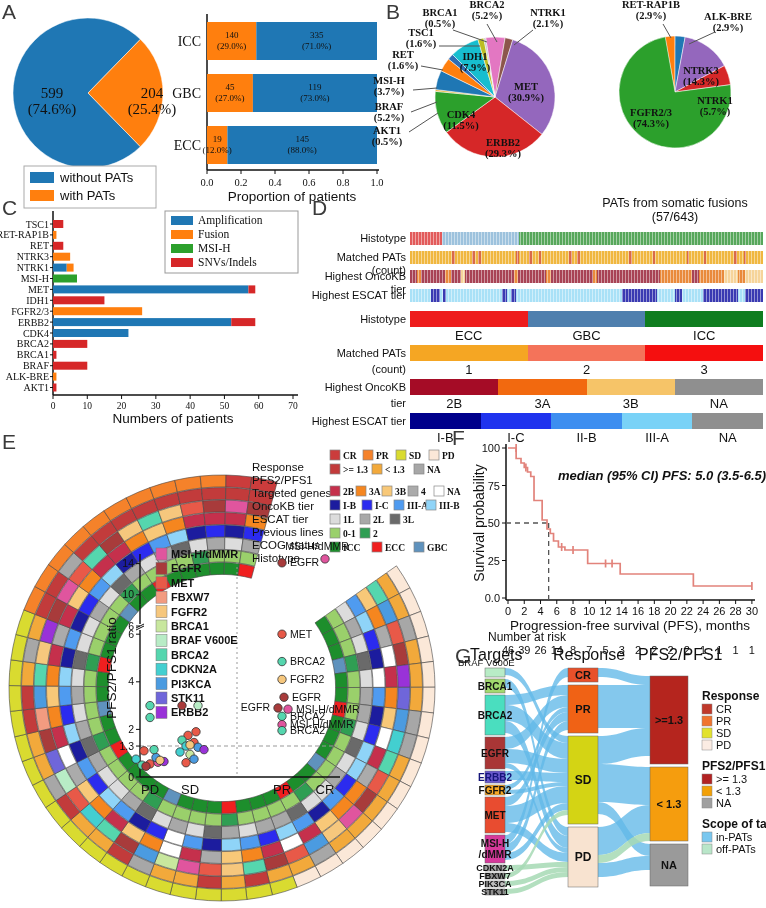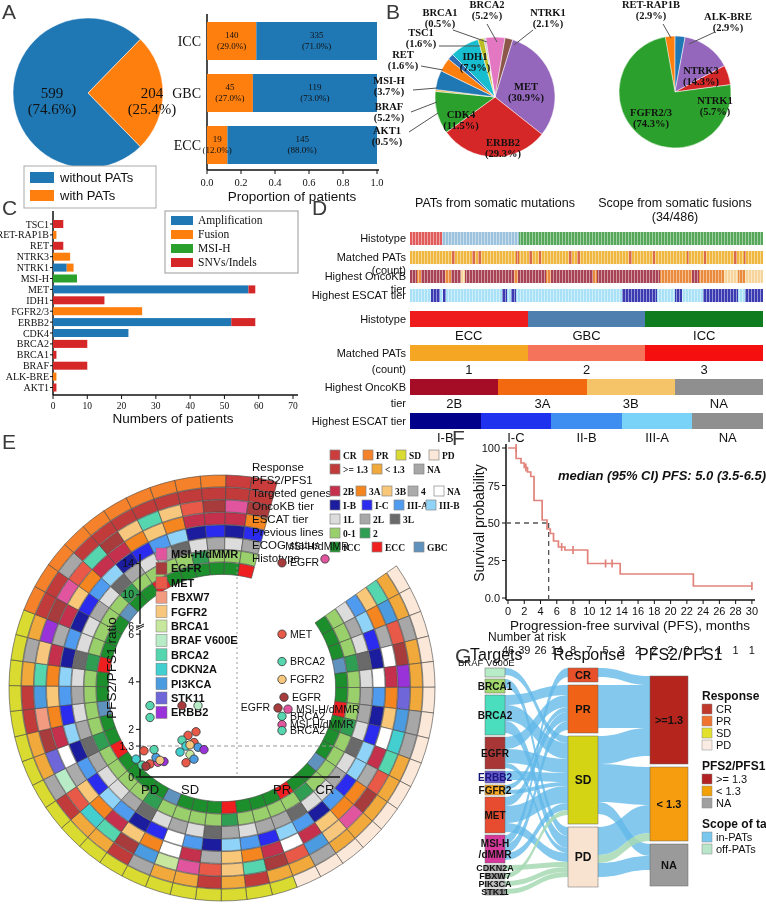--- a/index.html
+++ b/index.html
@@ -136,25 +136,24 @@
       <text x="332" y="104" font-size="10.5" text-anchor="middle" fill="#111" font-family="&quot;Liberation Serif&quot;,serif" font-weight="bold">NTRK1</text>
       <text x="332" y="115" font-size="10.5" text-anchor="middle" fill="#111" font-family="&quot;Liberation Serif&quot;,serif" font-weight="bold">(5.7%)</text>
       <line x1="280" y1="24" x2="288" y2="38" stroke="#555" stroke-width="1"></line>
       <text x="268" y="8" font-size="10.5" text-anchor="middle" fill="#111" font-family="&quot;Liberation Serif&quot;,serif" font-weight="bold">RET-RAP1B</text>
       <text x="268" y="19" font-size="10.5" text-anchor="middle" fill="#111" font-family="&quot;Liberation Serif&quot;,serif" font-weight="bold">(2.9%)</text>
       <line x1="332" y1="32" x2="306" y2="44" stroke="#555" stroke-width="1"></line>
       <text x="345" y="20" font-size="10.5" text-anchor="middle" fill="#111" font-family="&quot;Liberation Serif&quot;,serif" font-weight="bold">ALK-BRE</text>
       <text x="345" y="31" font-size="10.5" text-anchor="middle" fill="#111" font-family="&quot;Liberation Serif&quot;,serif" font-weight="bold">(2.9%)</text>
     </svg>
   <div class="caption" style="left:395px;top:196px;width:200px">
-    <div>PATs from somatic mutations</div>
   </div>
   <div class="caption" style="left:585px;top:196px;width:180px">
-    <div>Scope from somatic fusions</div>
-    <div>(34/486)</div>
+    <div>PATs from somatic fusions</div>
+    <div>(57/643)</div>
   </div>
 
   <svg id="svgC" style="left:0;top:205px" width="310" height="228">
       <line x1="53" y1="6" x2="53" y2="190" stroke="#111" stroke-width="1.5"></line>
       <line x1="53" y1="190" x2="298" y2="190" stroke="#111" stroke-width="1.5"></line>
       <text x="49" y="22.5" font-size="10" text-anchor="end" fill="#111" font-family="&quot;Liberation Serif&quot;,serif">TSC1</text>
       <line x1="53" y1="19" x2="50" y2="19" stroke="#111"></line>
       <rect x="53" y="15" width="10.285714285714285" height="8" fill="#d62728"></rect>
       <text x="49" y="33.4" font-size="10" text-anchor="end" fill="#111" font-family="&quot;Liberation Serif&quot;,serif">RET-RAP1B</text>
       <line x1="53" y1="29.9" x2="50" y2="29.9" stroke="#111"></line>

